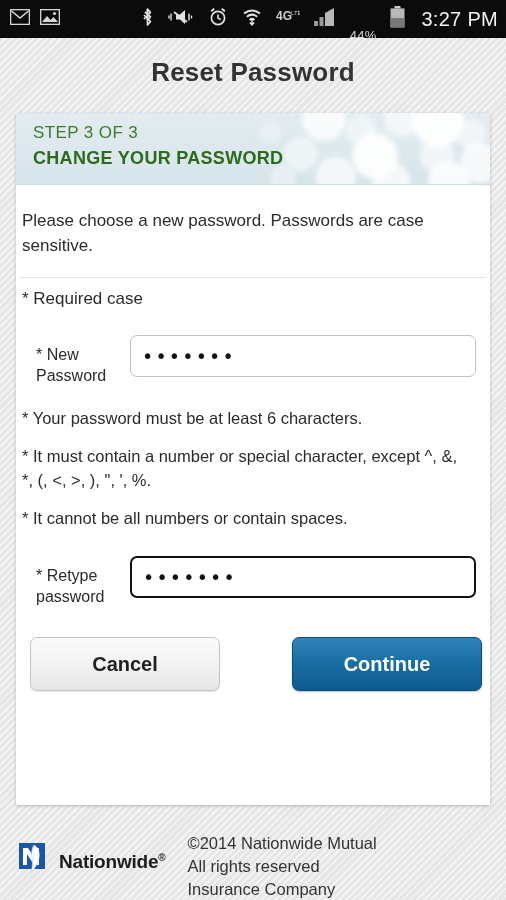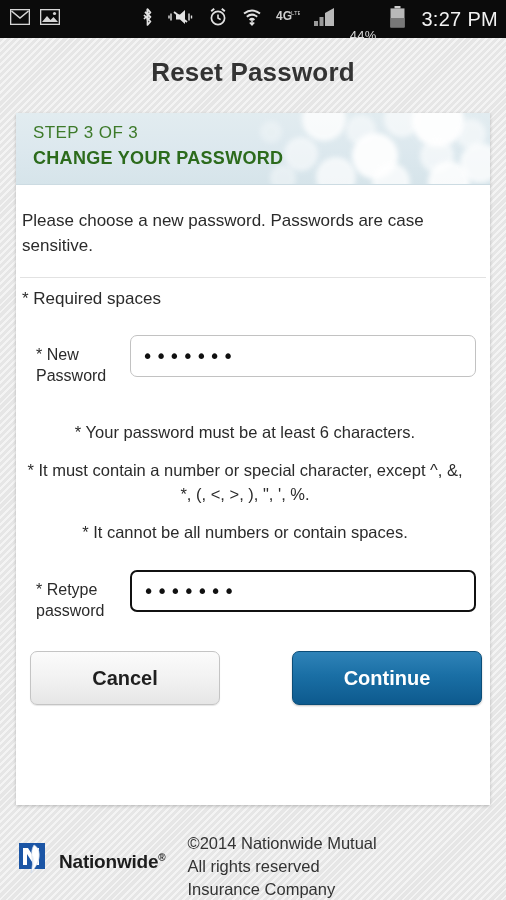--- a/index.html
+++ b/index.html
@@ -173,23 +173,22 @@
   .dots {
     font-size: 19px;
     letter-spacing: 2.2px;
     color: #101010;
     line-height: 1;
     font-family: "DejaVu Sans", sans-serif;
   }
 
   
   #rules {
-    margin-top: 34px;
+    margin-top: 20px;
     padding-left: 2px;
-    text-align: center;
   }
   .rule {
     font-size: 16.5px;
     color: #2b2b2b;
     line-height: 24px;
     margin-bottom: 14px;
     width: 446px;
   }
   .rule:last-child { margin-bottom: 0; }
 
@@ -370,21 +369,21 @@
         <div class="step-line2">CHANGE YOUR PASSWORD</div>
       </div>
     </div>
 
     <div id="card-body">
 
       <div id="intro">Please choose a new password. Passwords are case sensitive.</div>
 
       <div id="divider"></div>
 
-      <div id="required-note">* Required spaces</div>
+      <div id="required-note">* Required case</div>
 
       <div class="field-row">
         <div class="field-label">
           <div>* New</div>
           <div>Password</div>
         </div>
         <div class="field-input normal">
           <span class="dots">•••••••</span>
         </div>
       </div>

